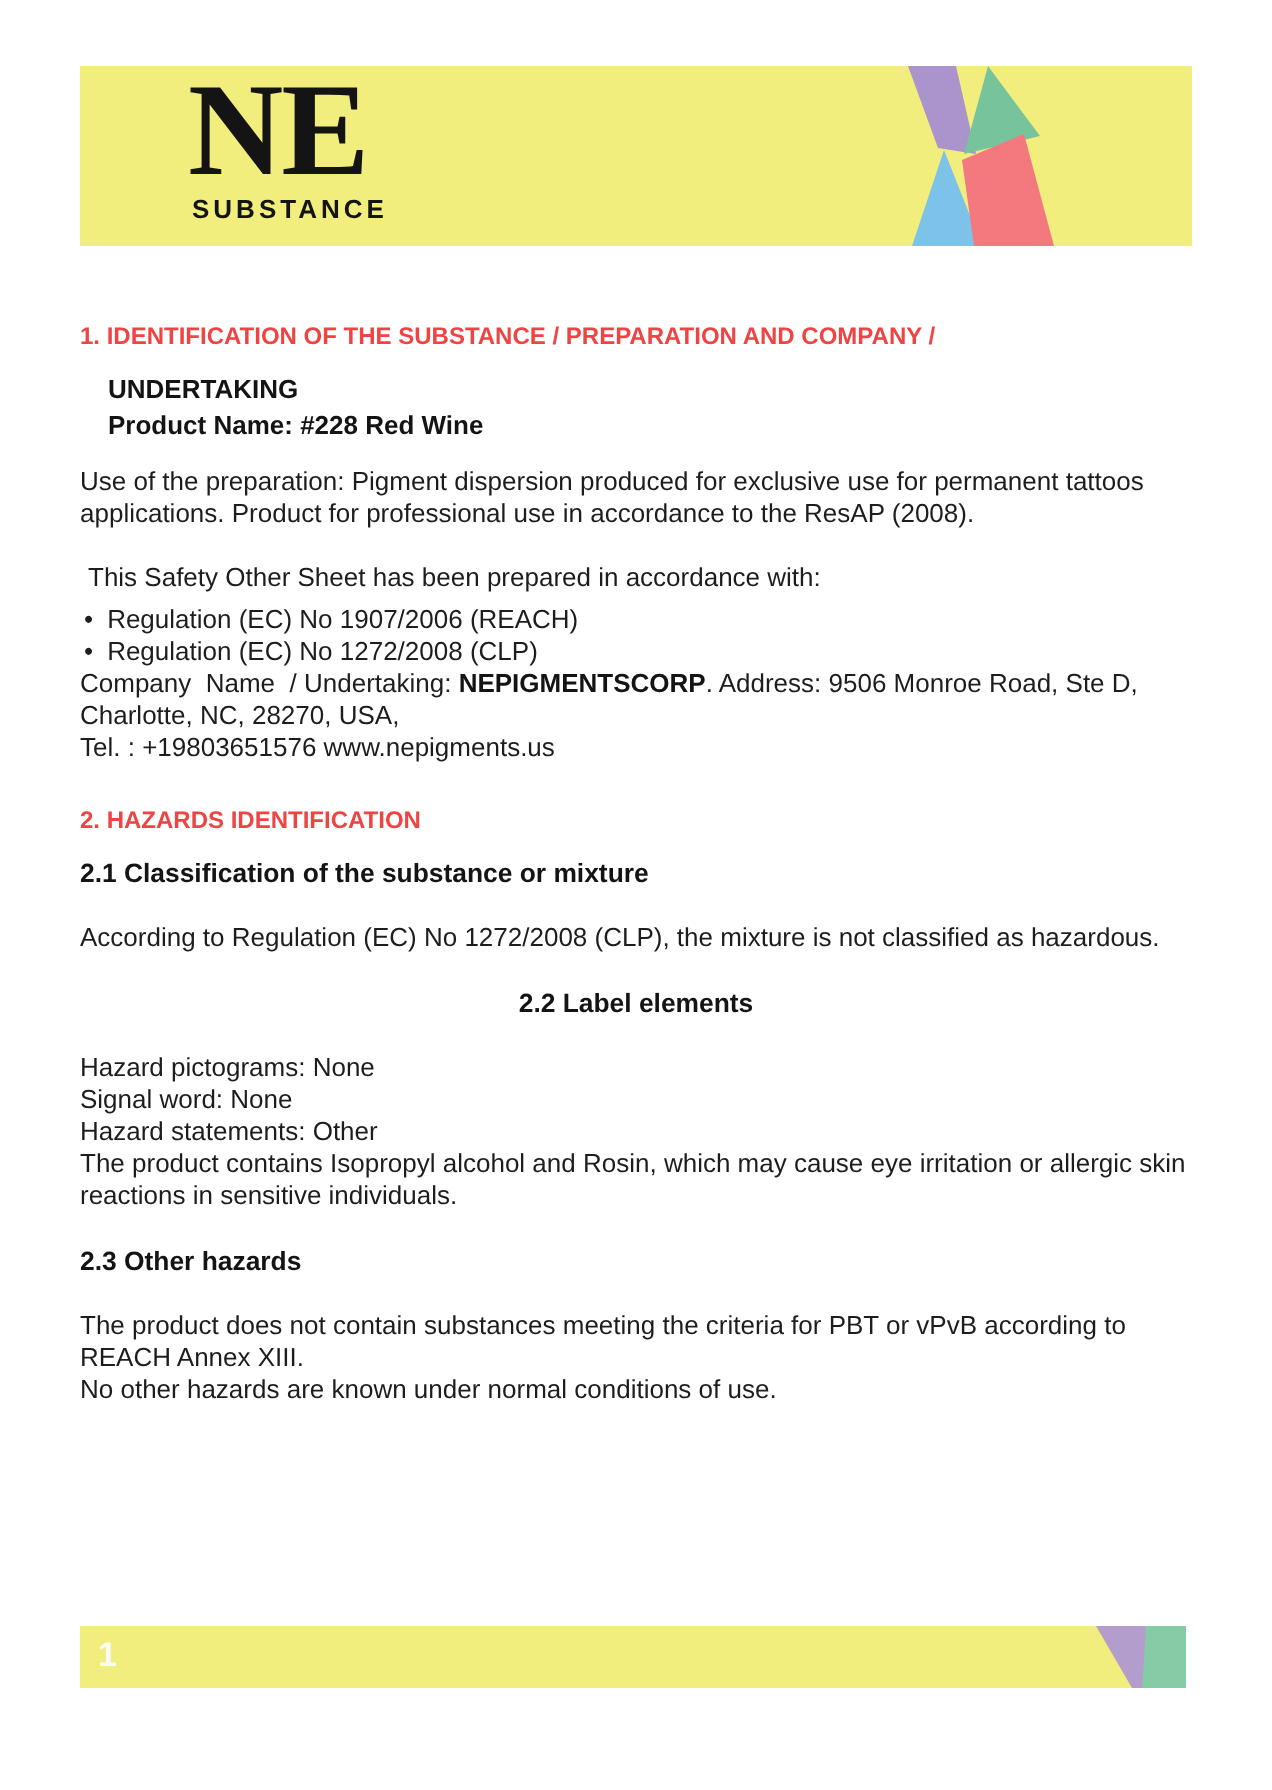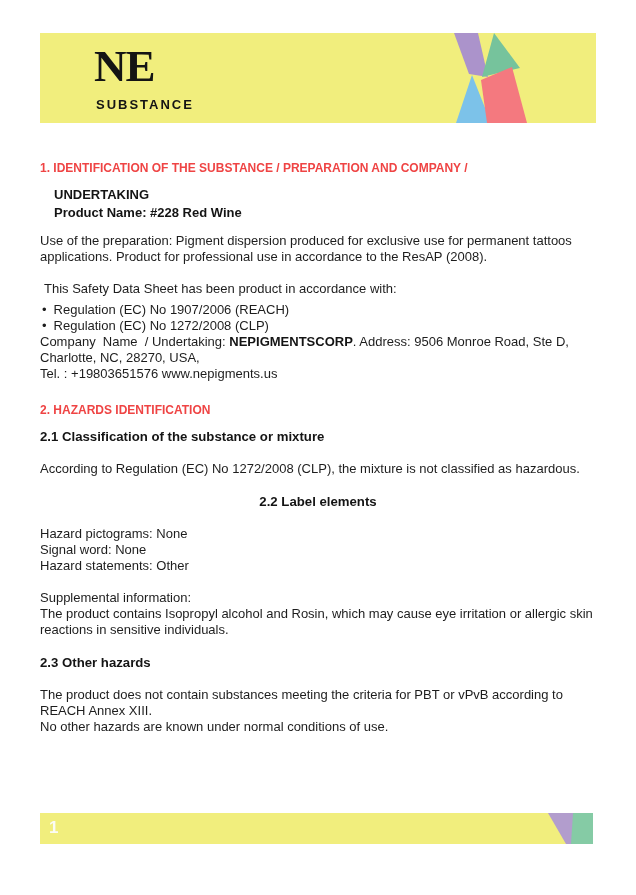--- a/index.html
+++ b/index.html
@@ -11,21 +11,21 @@
   }
   .page{position:relative;width:636px;height:895px;background:#fff;overflow:hidden;}
 
   
   .band{position:absolute;left:40px;background:#F1EE7D;}
   .header-band{top:33px;width:556px;height:90px;}
   .band-shapes{position:absolute;right:0;top:0;display:block;}
   .logo{position:absolute;left:54px;top:0;}
   .logo-ne{
     font-family:"Liberation Serif", serif;
-    font-weight:700;font-size:45px;line-height:66px;letter-spacing:-1px;
+    font-weight:700;font-size:66px;line-height:66px;letter-spacing:-1px;
     color:#141414;
   }
   .logo-sub{
     font-size:13px;font-weight:700;letter-spacing:2px;color:#141414;
     padding-left:2px;margin-top:-2px;
   }
 
   
   main{
     position:absolute;left:40px;top:148px;width:556px;
@@ -87,41 +87,40 @@
   </header>
 
   <main>
 
     <h2 class="sec1">1. IDENTIFICATION OF THE SUBSTANCE / PREPARATION AND COMPANY /</h2>
     <p class="indent undertaking">UNDERTAKING</p>
     <p class="indent product">Product Name: #228 Red Wine</p>
 
     <p class="use">Use of the preparation: Pigment dispersion produced for exclusive use for permanent tattoos applications. Product for professional use in accordance to the ResAP (2008).</p>
 
-    <p class="prepared">This Safety Data Sheet has been product in accordance with:</p>
+    <p class="prepared">This Safety Other Sheet has been prepared in accordance with:</p>
     <ul class="regs">
       <li>Regulation (EC) No 1907/2006 (REACH)</li>
       <li>Regulation (EC) No 1272/2008 (CLP)</li>
     </ul>
 
     <p class="company"><span class="pre">Company  Name  / Undertaking: </span><b>NEPIGMENTSCORP</b><span>. Address: 9506 Monroe Road, Ste D, Charlotte, NC, 28270, USA,</span></p>
     <p>Tel. : +19803651576 www.nepigments.us</p>
 
     <h2 class="sec2">2. HAZARDS IDENTIFICATION</h2>
 
     <h3 class="sub1">2.1 Classification of the substance or mixture</h3>
     <p class="according">According to Regulation (EC) No 1272/2008 (CLP), the mixture is not classified as hazardous.</p>
 
     <h3 class="sub2">2.2 Label elements</h3>
     <div class="hazlines">
       <p>Hazard pictograms: None</p>
       <p>Signal word: None</p>
       <p>Hazard statements: Other</p>
     </div>
-    <p class="supp-label">Supplemental information:</p>
     <p>The product contains Isopropyl alcohol and Rosin, which may cause eye irritation or allergic skin reactions in sensitive individuals.</p>
 
     <h3 class="sub3">2.3 Other hazards</h3>
     <p class="pbt">The product does not contain substances meeting the criteria for PBT or vPvB according to REACH Annex XIII.</p>
     <p>No other hazards are known under normal conditions of use.</p>
   </main>
 
   <footer class="band footer-band">
     <span class="pagenum">1</span>
     <svg class="band-shapes" width="52" height="31" viewBox="0 0 52 31">

